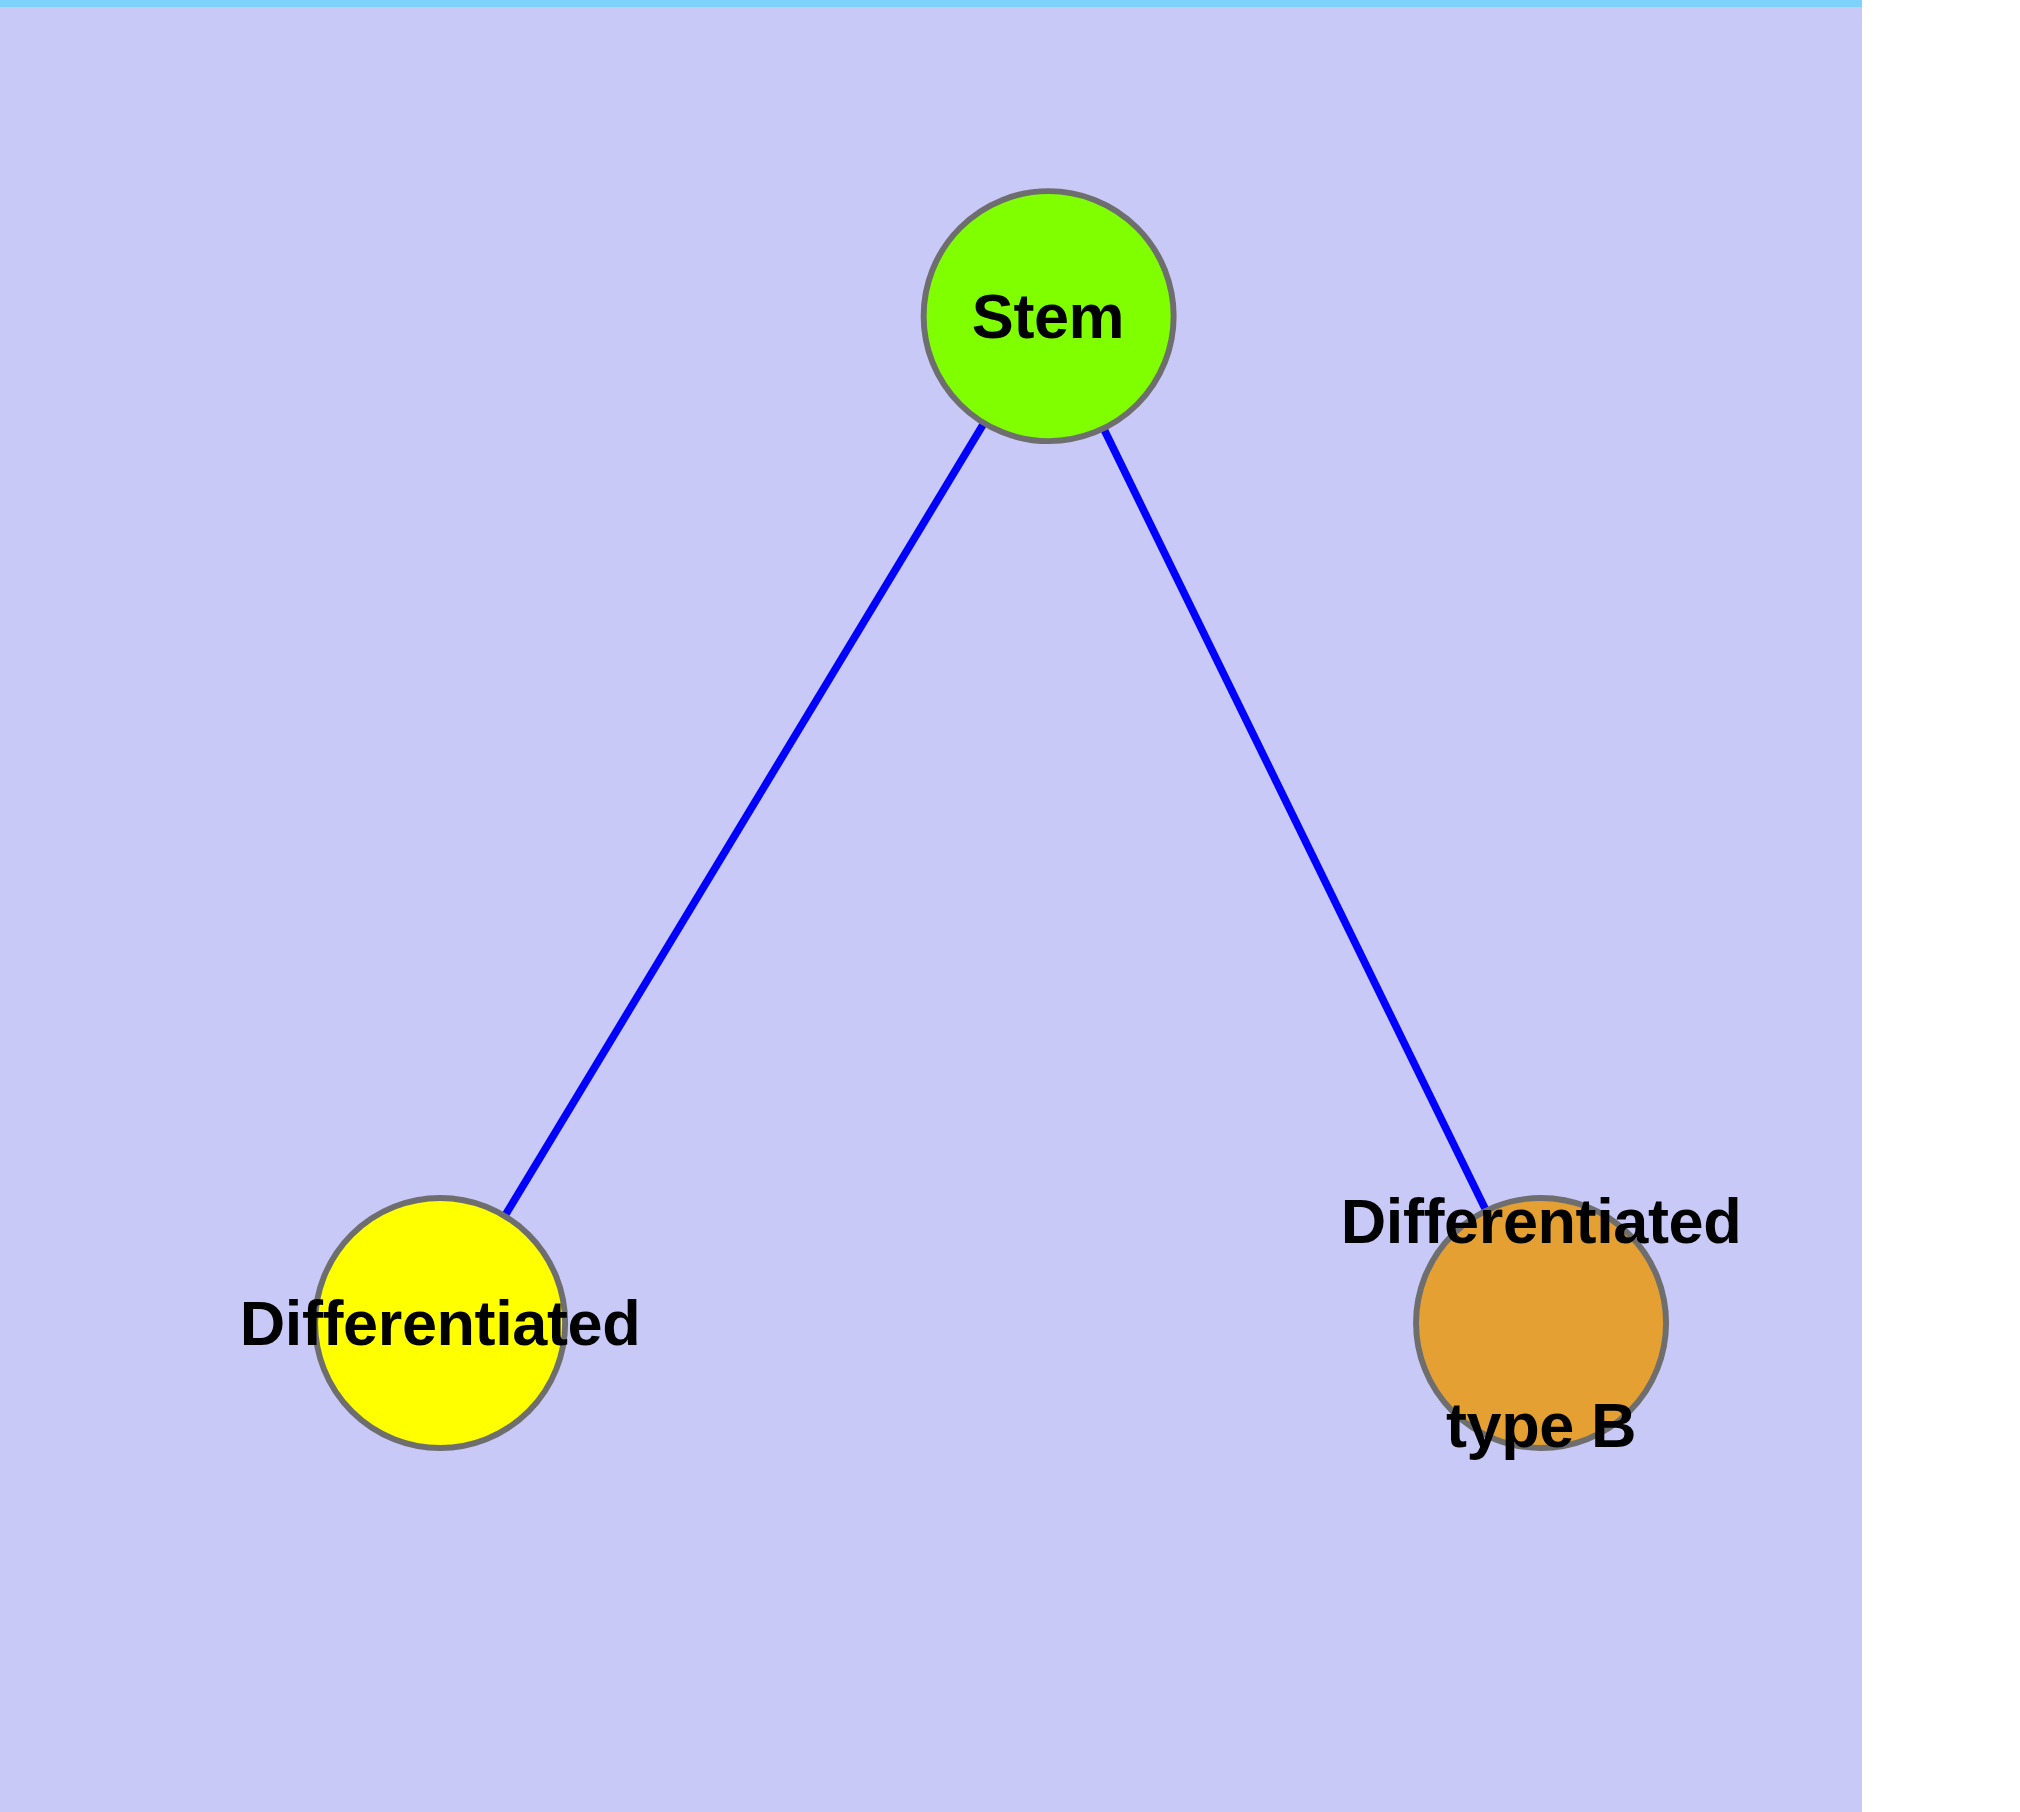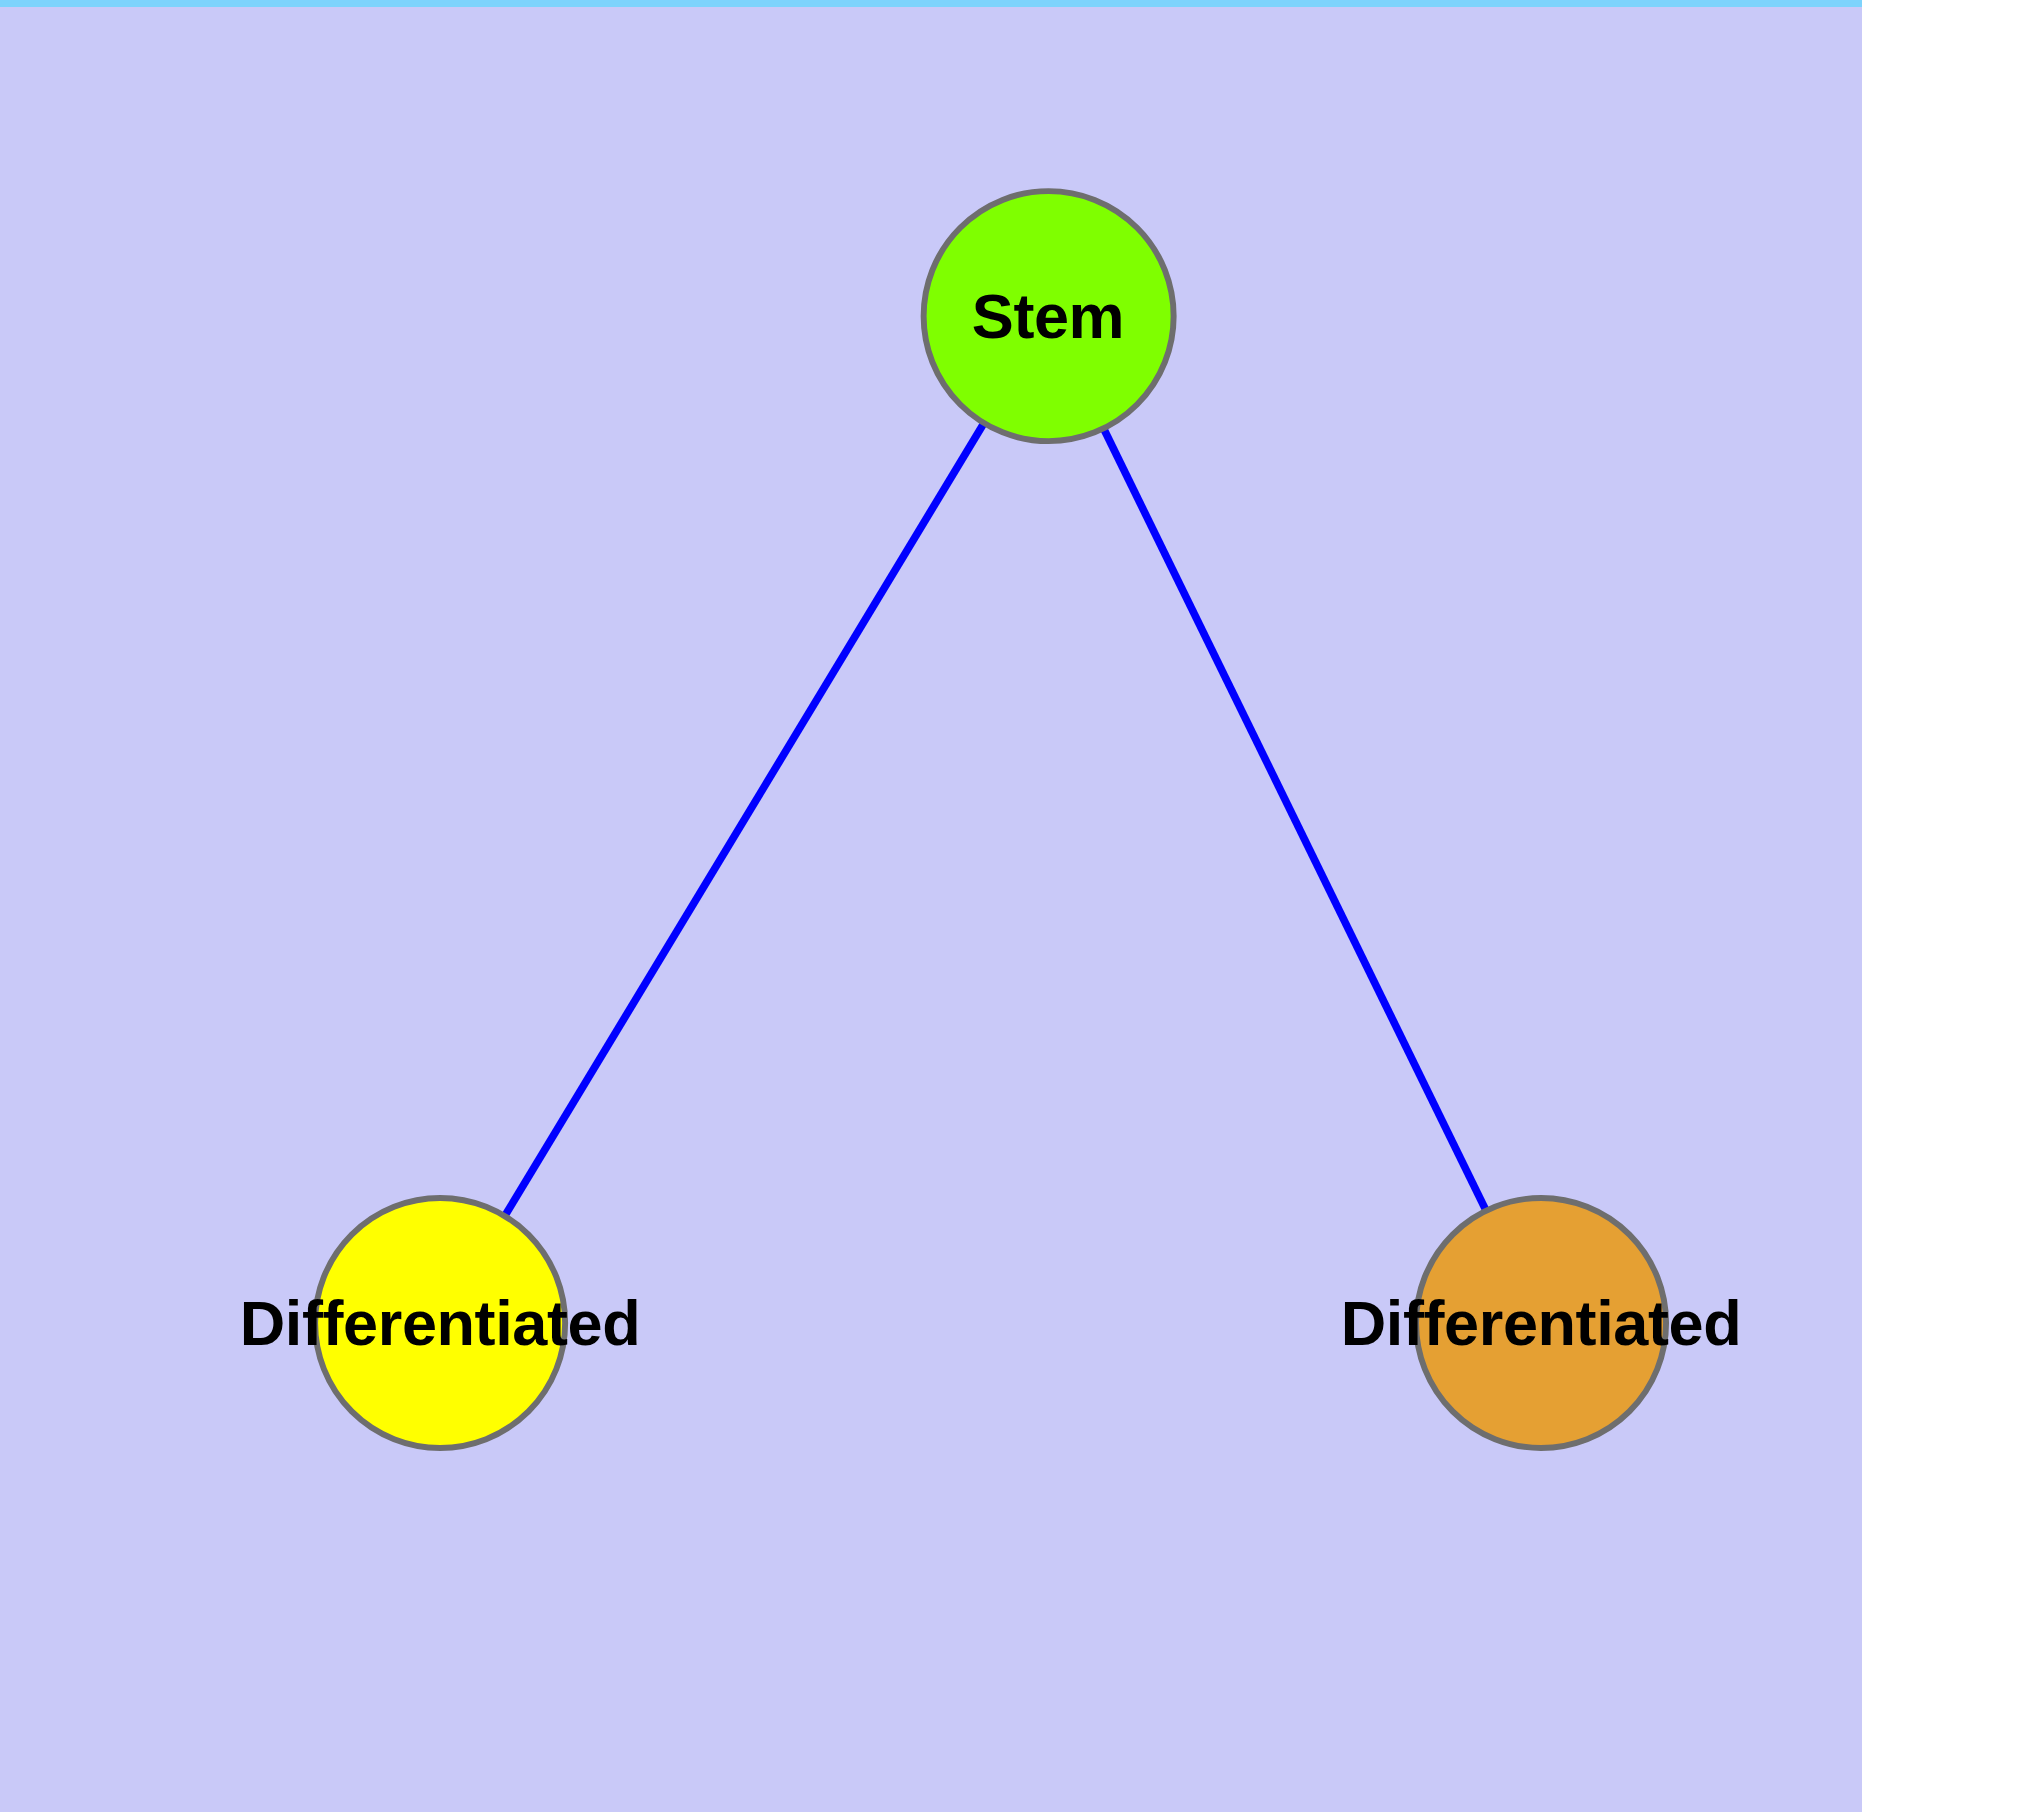--- a/index.html
+++ b/index.html
@@ -67,16 +67,17 @@
   <div class="node-label" style="left: 1048px; top: 316px; color: rgb(0, 0, 0);">
     <div>Stem</div>
   </div>
 
   <div class="node-label" style="left: 440px; top: 1323px; color: rgb(0, 0, 0);">
     <div>Differentiated</div>
   </div>
 
   <div class="node-label" style="left: 1541px; top: 1323px; color: rgb(0, 0, 0);">
     <div>Differentiated</div>
+    <div>type B</div>
   </div>
 
 </div>
 
 
 </body></html>

